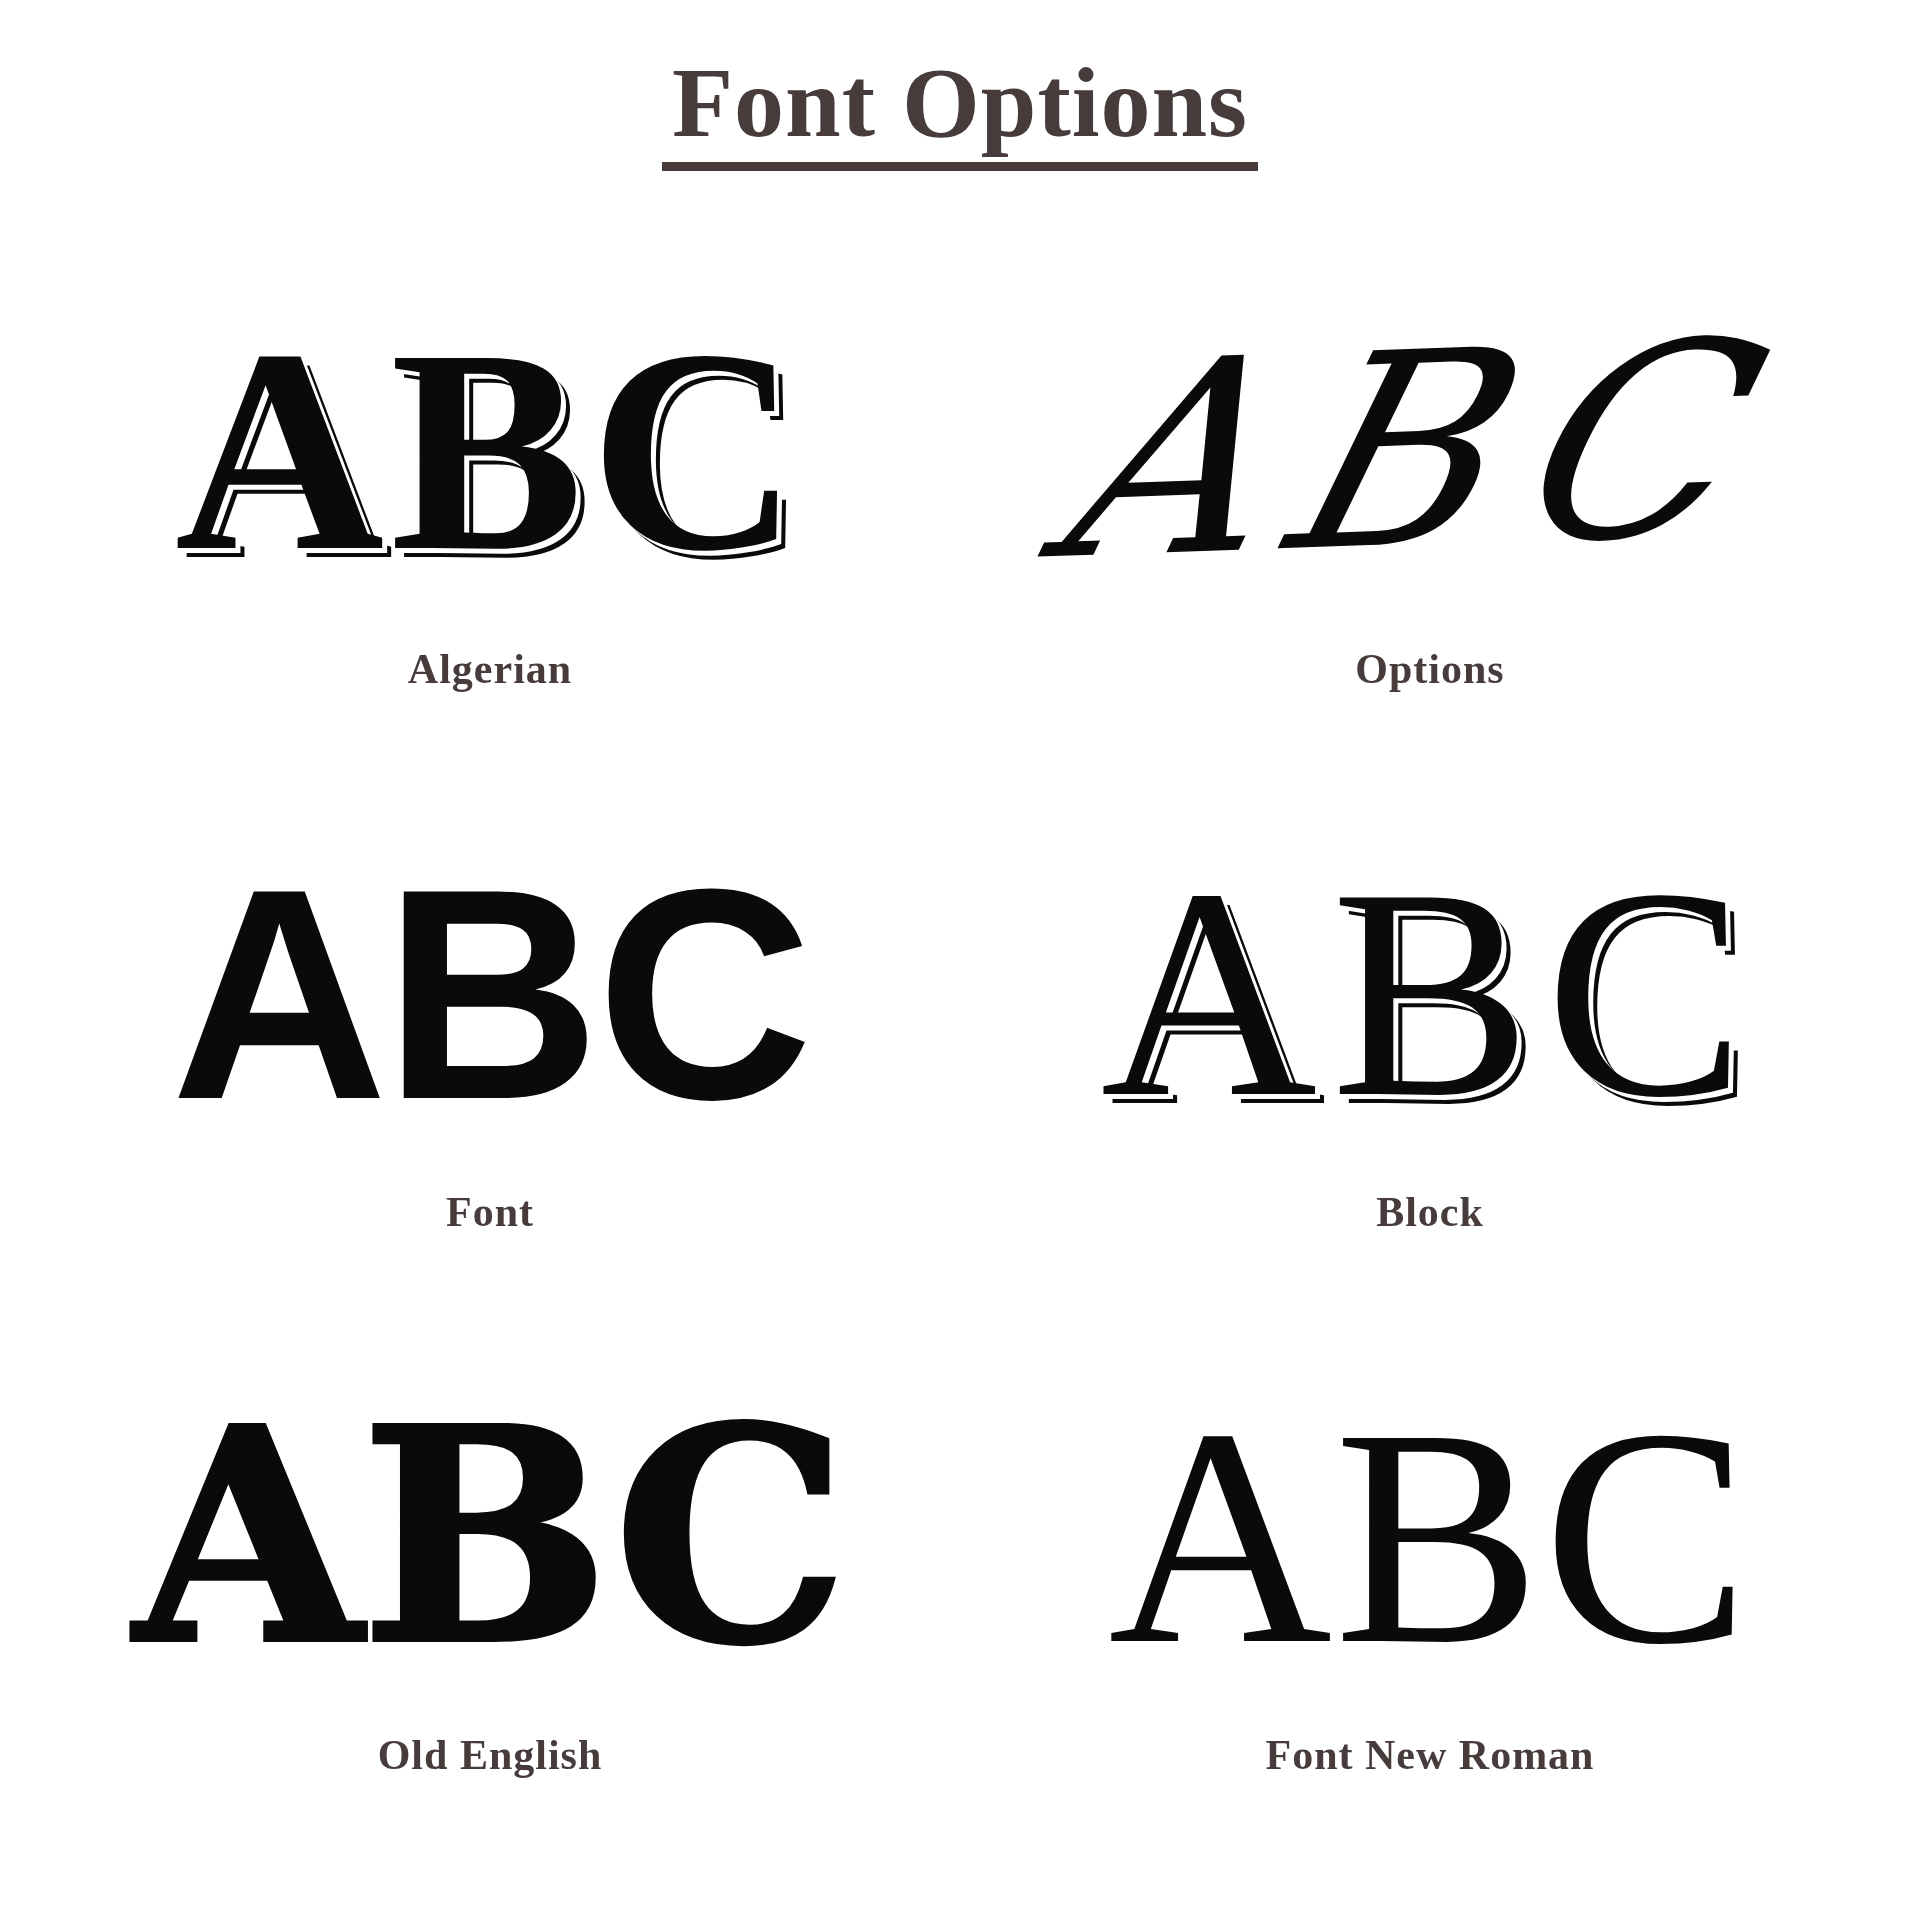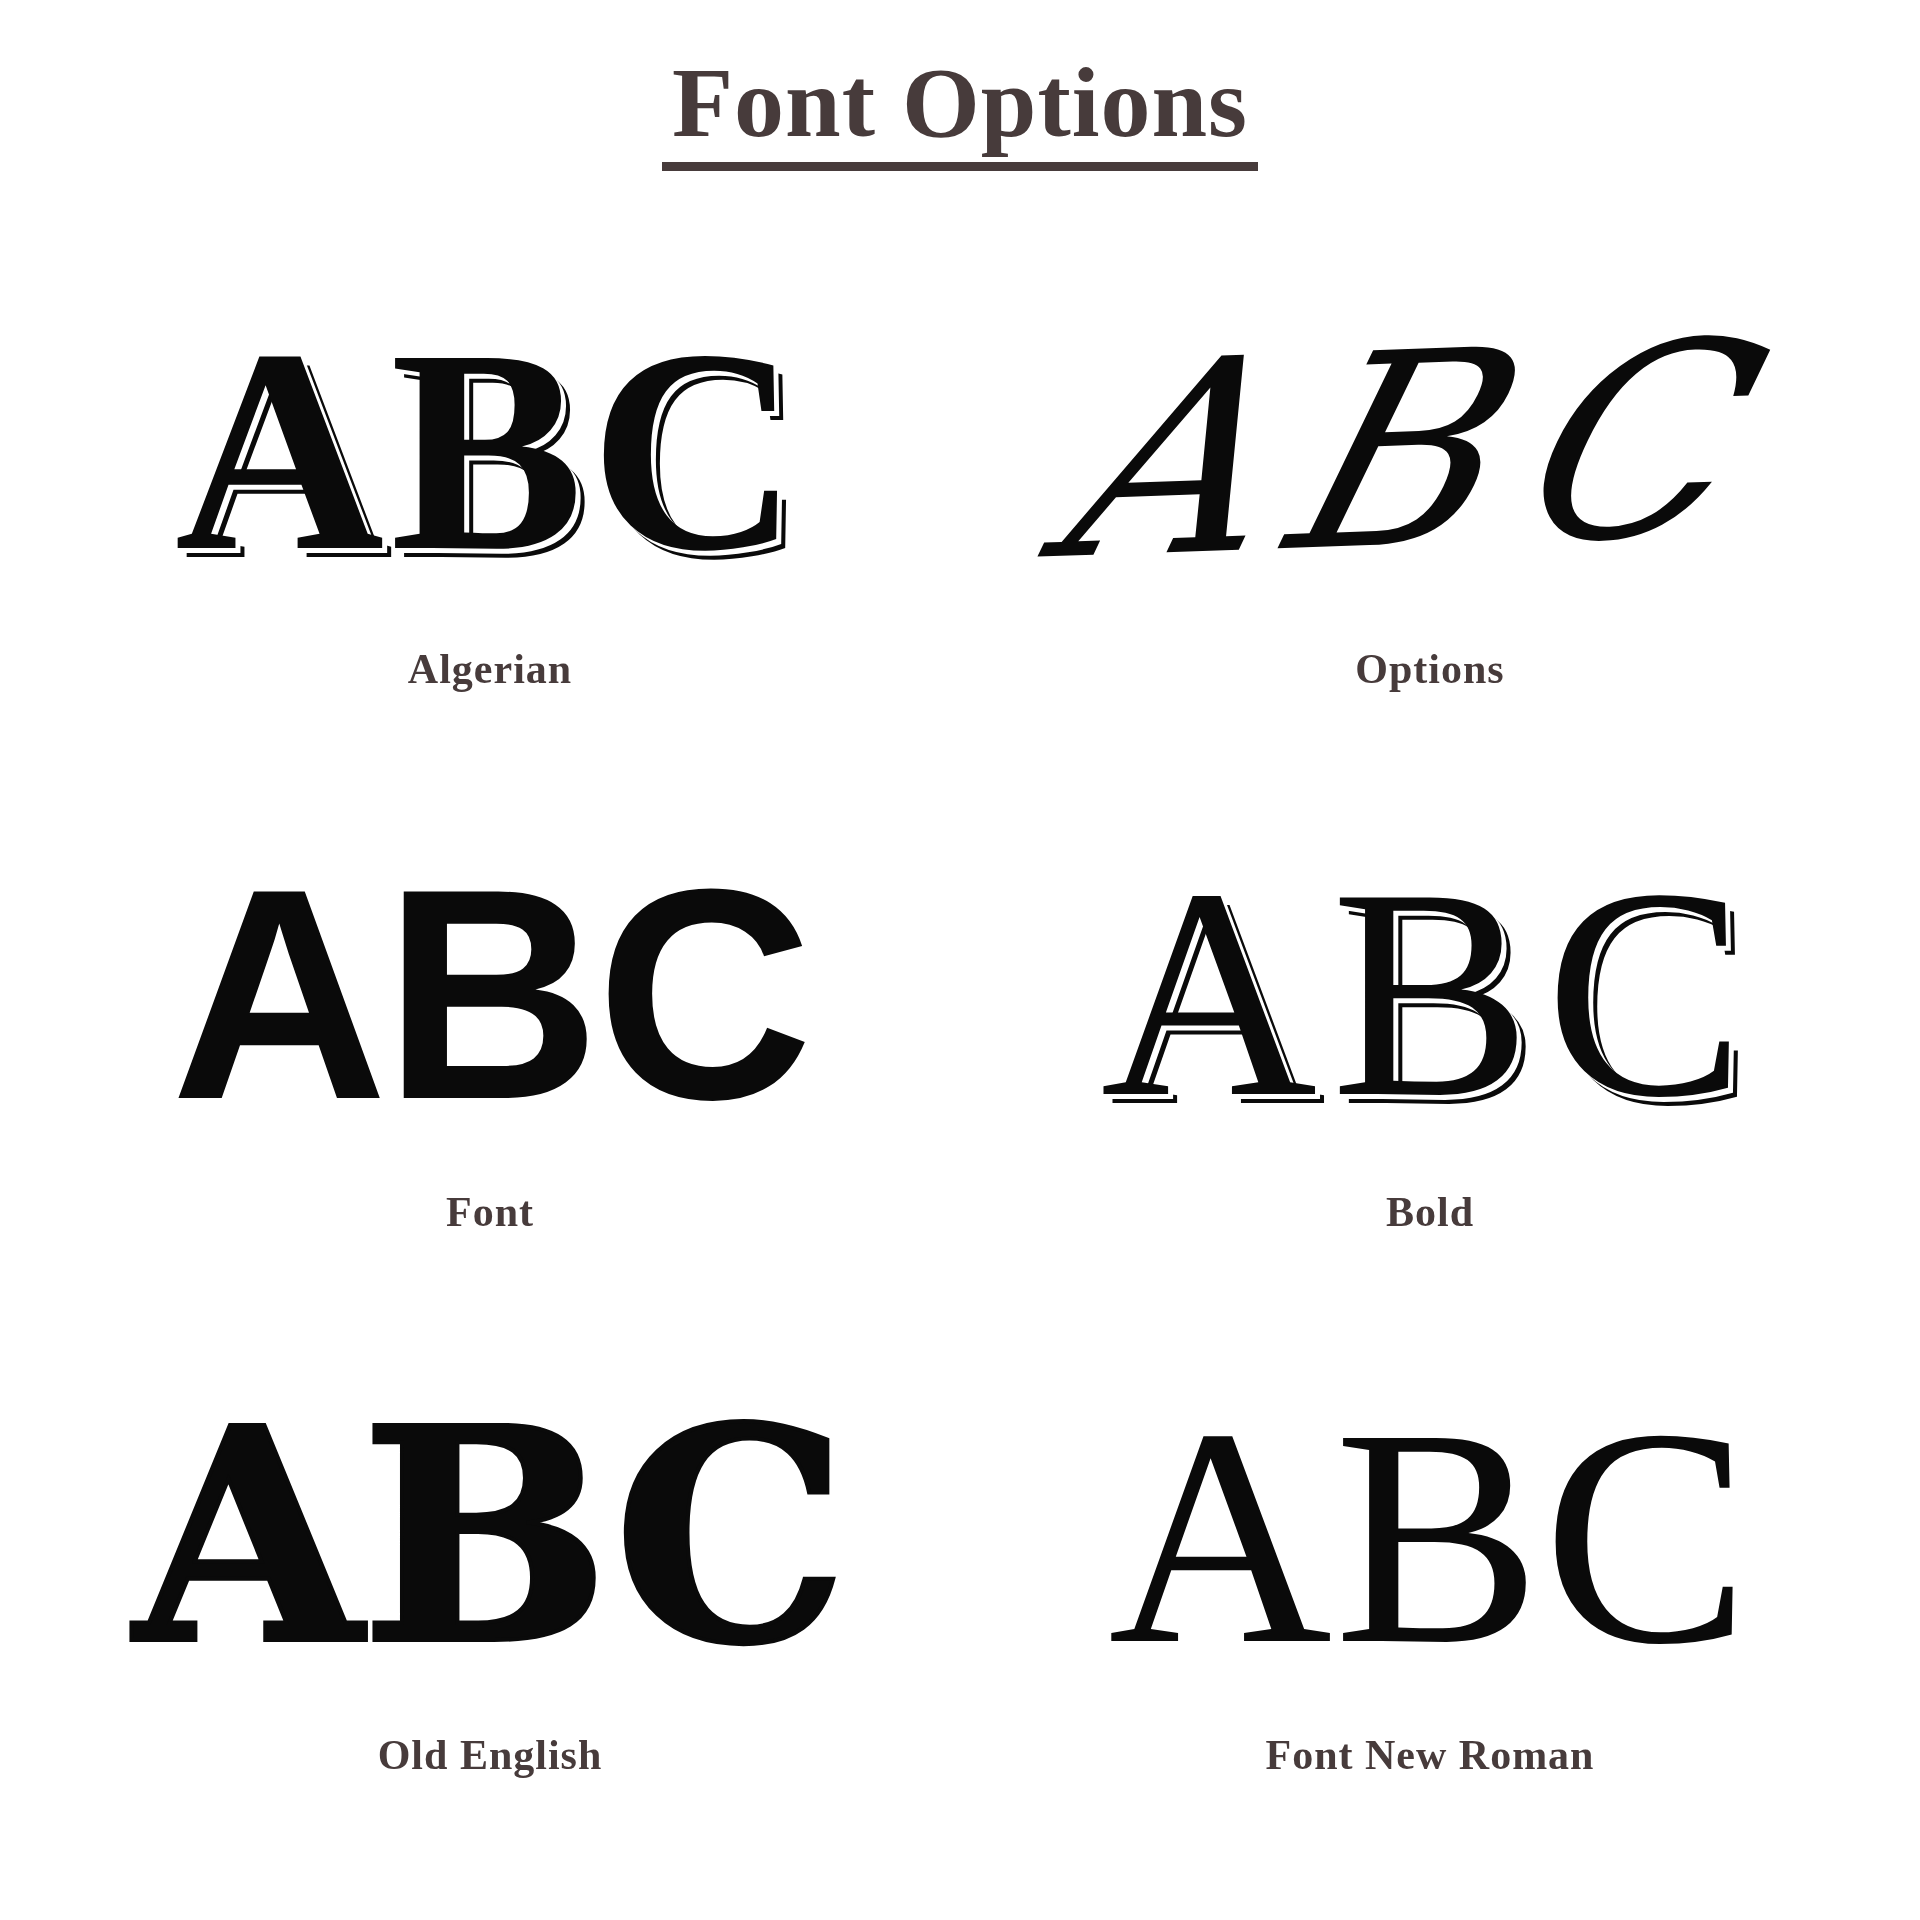--- a/index.html
+++ b/index.html
@@ -135,21 +135,21 @@
       <div class="font-label">Options</div>
     </div>
 
     <div class="font-cell">
       <div class="font-sample sample-bold">ABC</div>
       <div class="font-label">Font</div>
     </div>
 
     <div class="font-cell">
       <div class="font-sample sample-block">ABC</div>
-      <div class="font-label">Bold</div>
+      <div class="font-label">Block</div>
     </div>
 
     <div class="font-cell">
       <div class="font-sample sample-oldenglish">ABC</div>
       <div class="font-label">Old English</div>
     </div>
 
     <div class="font-cell">
       <div class="font-sample sample-times">ABC</div>
       <div class="font-label">Font New Roman</div>

